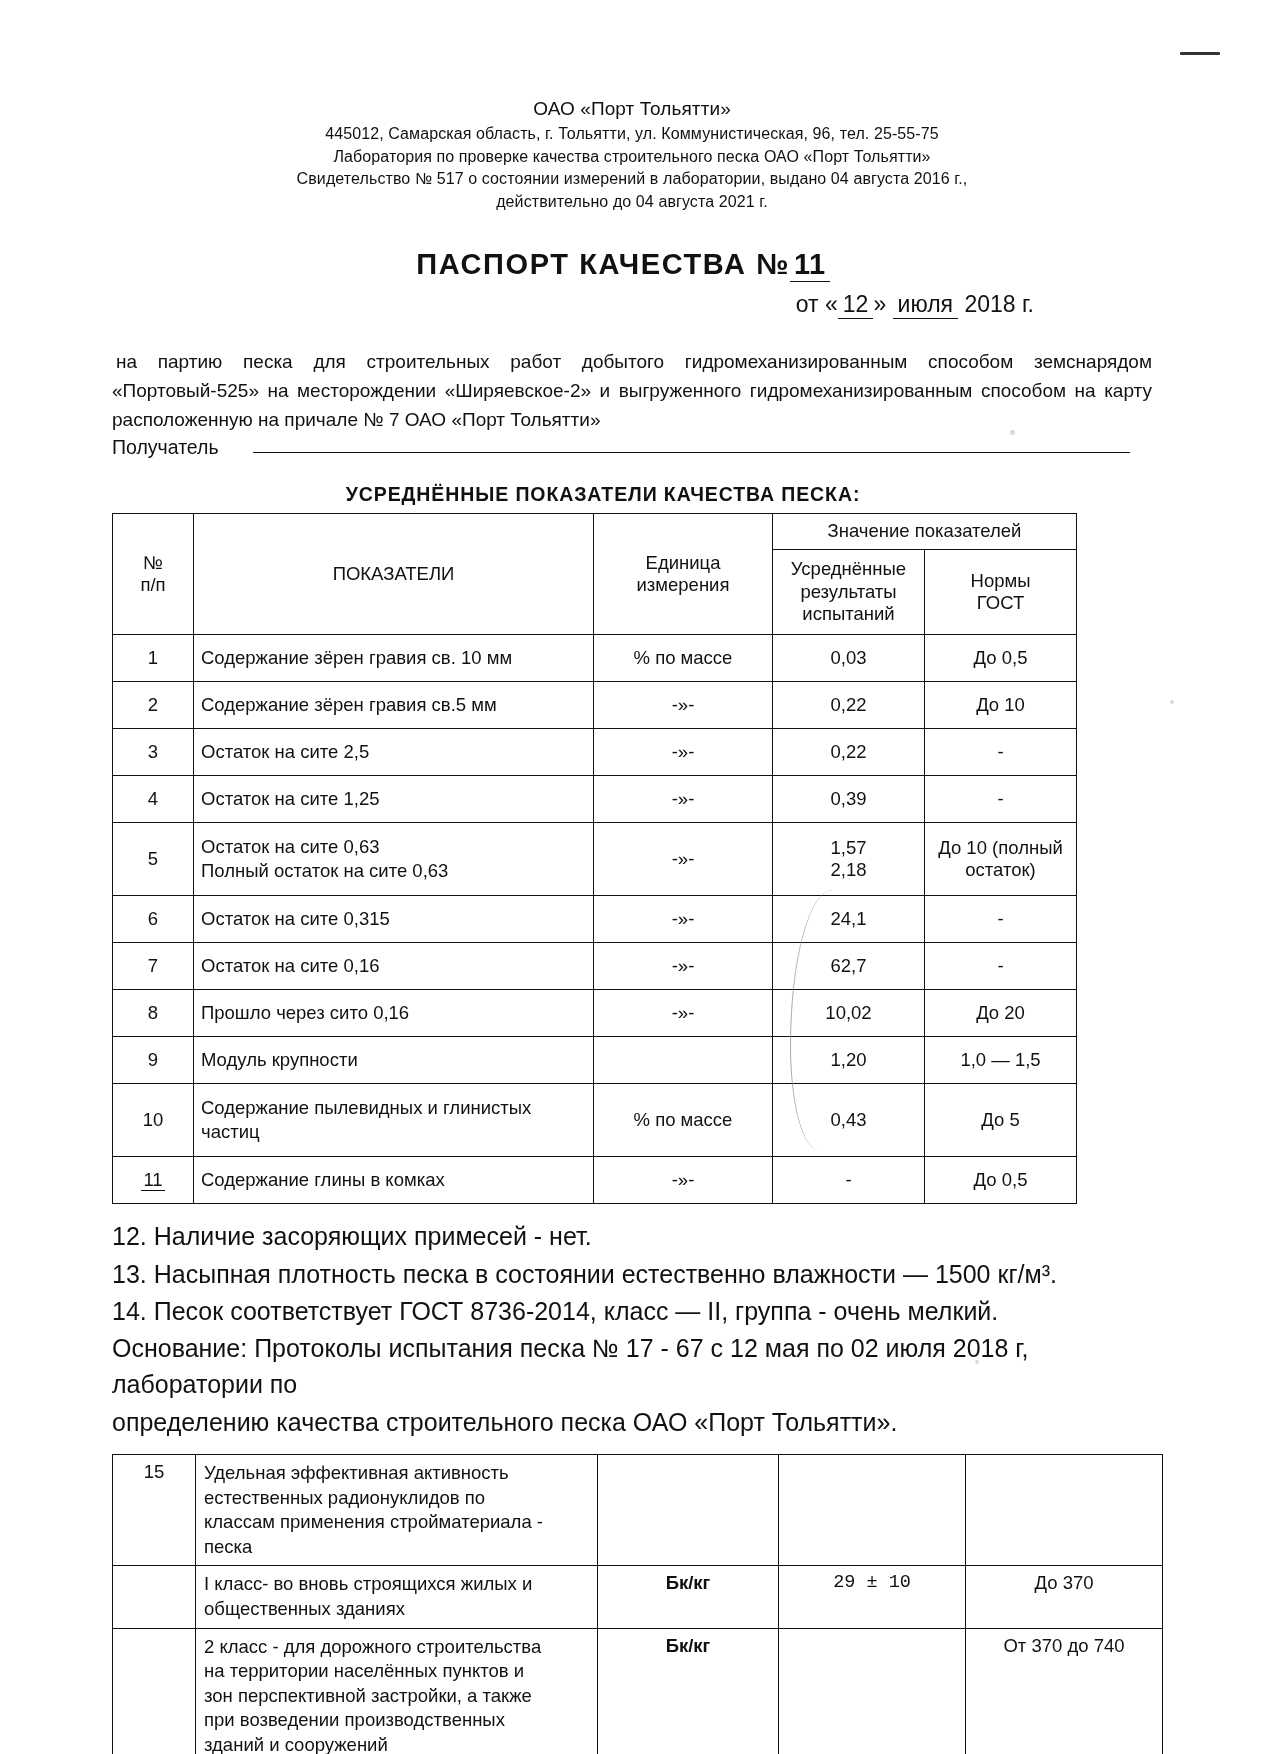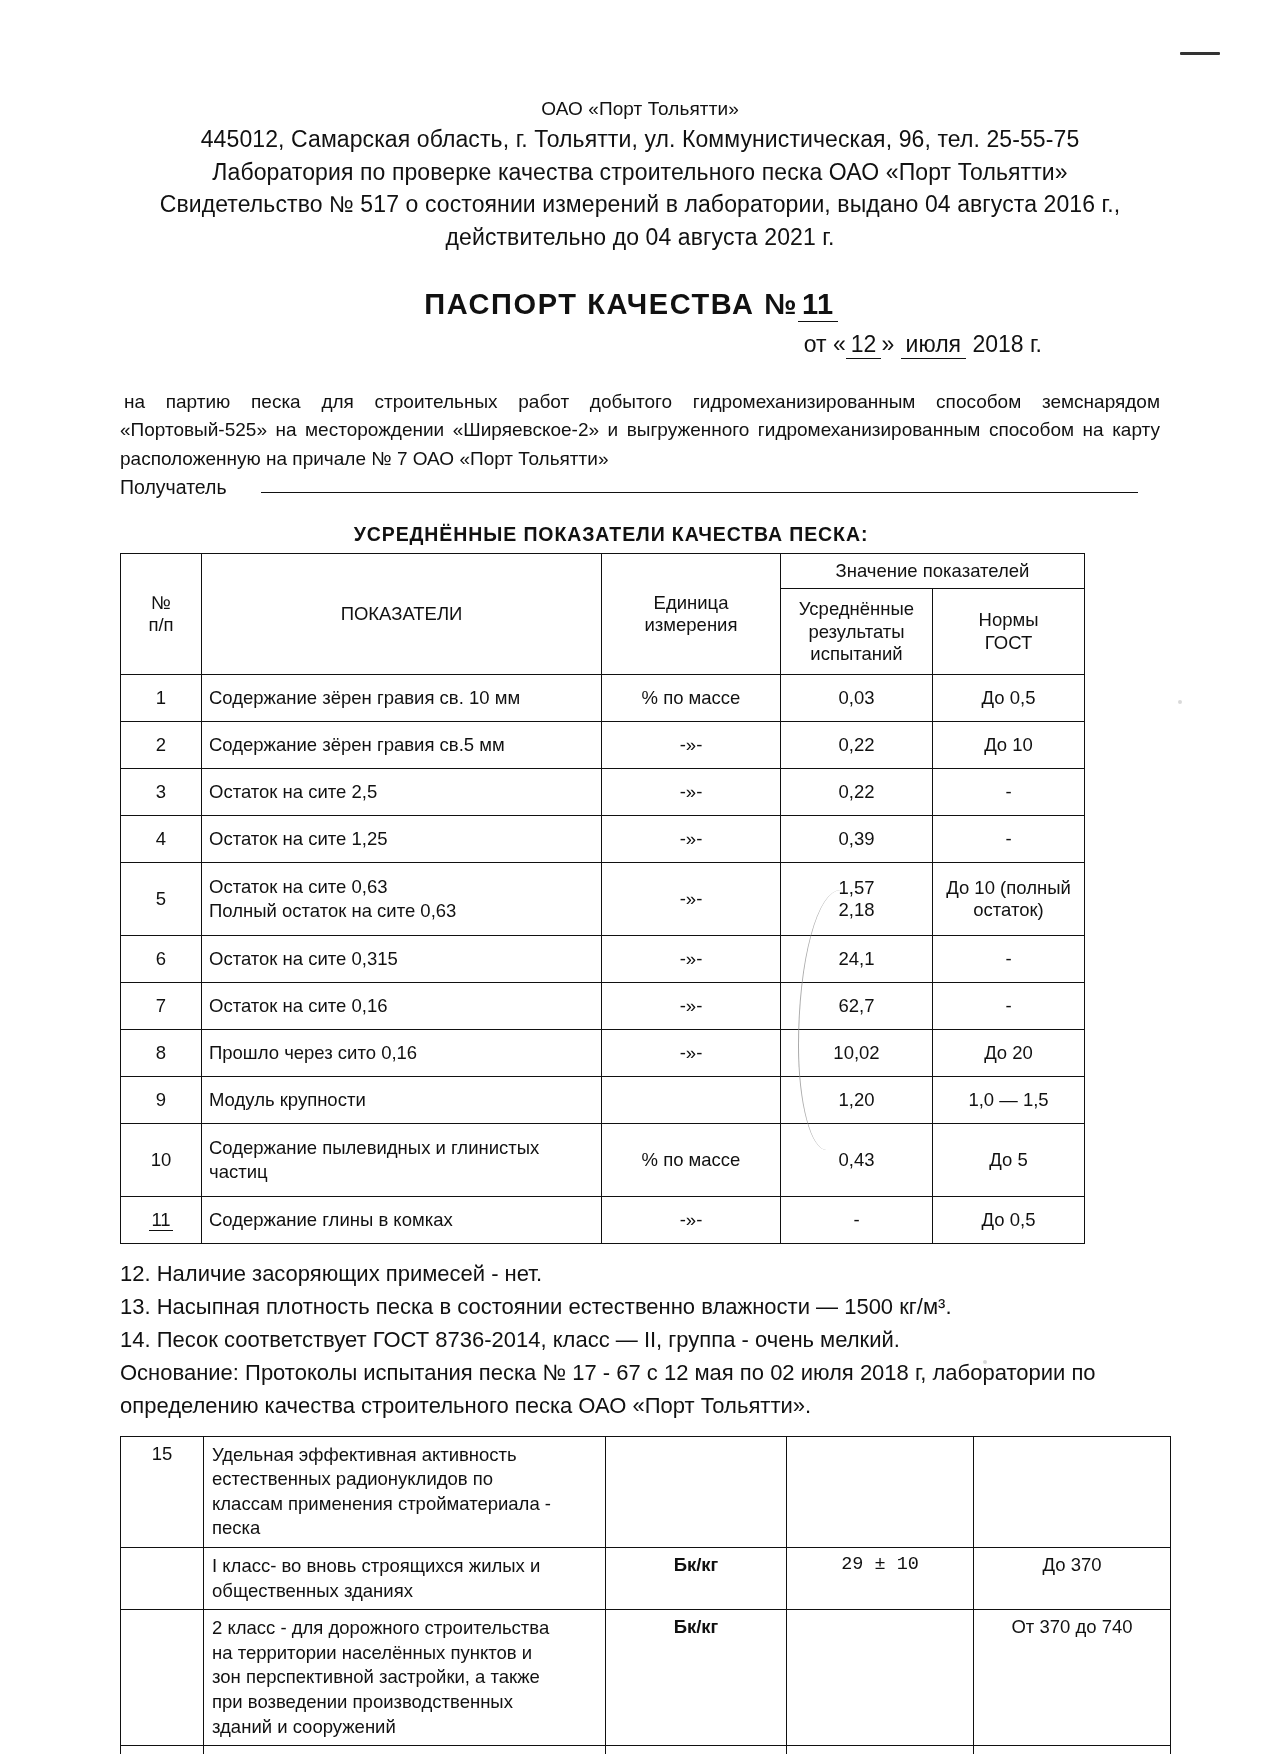--- a/index.html
+++ b/index.html
@@ -13,21 +13,20 @@
     height: 1754px;
     position: relative;
     font-family: "Liberation Sans", sans-serif;
     color: #111111;
     overflow: hidden;
   }
   .page {
     position: absolute;
     inset: 0;
     padding: 16px;
-    margin-left: 8px;
   }
   
   .scan-dash {
     position: absolute;
     top: 52px;
     right: 55px;
     width: 40px;
     height: 3px;
     background: #333;
     border-radius: 1px;
@@ -38,21 +37,21 @@
     top: 96px;
     width: 1040px;
   }
   .org-block {
     text-align: center;
     line-height: 1.42;
     font-size: 19.5px;
     letter-spacing: 0.1px;
   }
   .org-block .line1 { font-size: 19px; }
-  .org-block .line { font-size: 23px; }
+  .org-block .line { font-size: 16px; }
 
   .passport-title {
     text-align: center;
     font-weight: bold;
     font-size: 29px;
     letter-spacing: 1.6px;
     margin-top: 34px;
     margin-left: -18px;
   }
   .passport-title .num {
@@ -124,21 +123,21 @@
 
   .hdr-cell { text-align: center; line-height: 1.22; }
   .hdr-tall { height: 112px; }
   .row-body td { height: 38px; }
   .row-tall td { height: 64px; }
   .name-cell { text-align: left; line-height: 1.3; }
   .num-u { border-bottom: 1.4px solid #111; padding: 0 2px; }
 
   .notes {
     margin-top: 14px;
-    font-size: 22px;
+    font-size: 25px;
     line-height: 1.45;
   }
   .notes div { margin: 1px 0; }
 
   table.radio {
     border-collapse: collapse;
     width: 965px;
     table-layout: fixed;
     font-size: 18.5px;
     margin-top: 14px;

